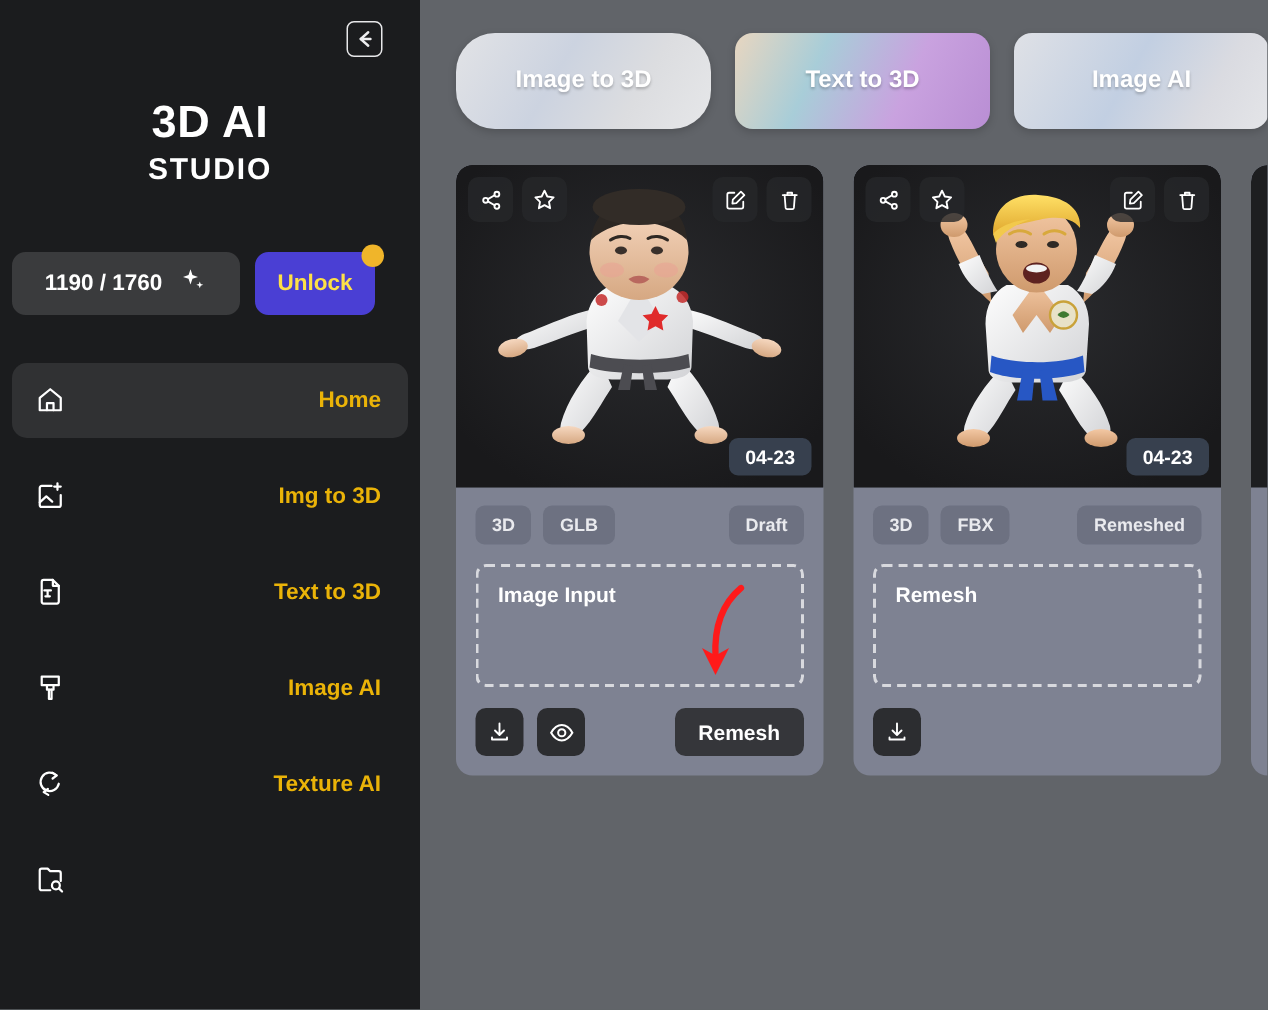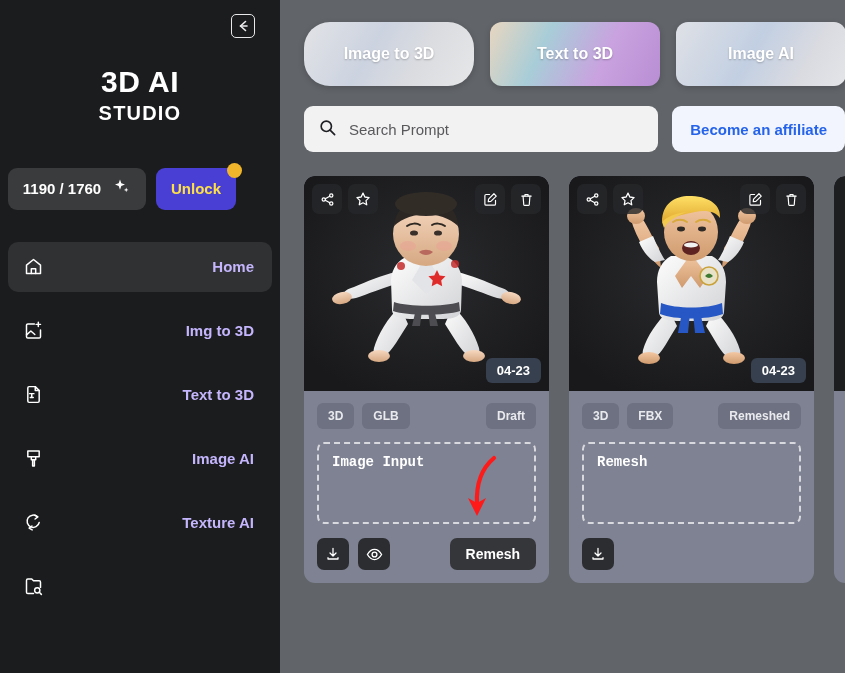--- a/index.html
+++ b/index.html
@@ -37,21 +37,21 @@
   .brand-sub {
     font-size: 20px; font-weight: bold; color: #ffffff;
     letter-spacing: 1.2px; line-height: 1.5;
   }
 
   .credit-row {
     display: flex; align-items: center; gap: 10px;
     margin: 40px 0 0 8px;
   }
   .credit-pill {
-    width: 138px; height: 42px; border-radius: 9px;
+    width: 152px; height: 42px; border-radius: 9px;
     background: #3a3b3d; color: #fff;
     display: flex; align-items: center; justify-content: center;
     gap: 12px; font-size: 15px; font-weight: bold;
     cursor: pointer;
   }
   .sparkle-icon { display: block; }
   .unlock-wrap { position: relative; }
   .unlock-btn {
     width: 80px; height: 42px; border-radius: 9px;
     background: #4a3fd4; color: #fde047; border: none;
@@ -70,21 +70,21 @@
     height: 50px; margin: 0 8px 14px 8px;
     border-radius: 10px;
     display: flex; align-items: center;
     padding: 0 18px 0 12px;
     cursor: pointer; color: #ffffff;
   }
   .nav-item.active { background: #303133; }
   .nav-ico { width: 26px; height: 26px; flex: 0 0 26px; display: flex; align-items: center; justify-content: center; }
   .nav-label {
     flex: 1; text-align: right;
-    font-size: 15px; font-weight: bold; color: #c4b5fd;
+    font-size: 15px; font-weight: bold; color: #eab308;
   }
 
   
   .main {
     flex: 1; height: 673px;
     background: #616469;
     position: relative; overflow: hidden;
   }
 
   .tabs {
@@ -172,21 +172,21 @@
     padding: 6px 11px; border-radius: 6px;
   }
   .badge.status { margin-left: auto; }
 
   .dropzone {
     margin-top: 13px; height: 82px;
     border: 2px dashed #d8d9de; border-radius: 7px;
     padding: 10px 13px; position: relative;
   }
   .dropzone-label {
-    font-size: 14px; font-weight: bold; color: #ffffff; font-family: Liberation Mono, monospace;
+    font-size: 14px; font-weight: bold; color: #ffffff;
   }
   .arrow-svg { position: absolute; right: 22px; top: 8px; overflow: visible; }
 
   .card-actions {
     display: flex; align-items: center; gap: 9px;
     margin-top: 14px;
   }
   .sq-btn {
     width: 32px; height: 32px; border-radius: 7px;
     background: #2c2d30;
@@ -320,32 +320,20 @@
         <span>Image to 3D</span>
       </div>
       <div class="tab tab-1">
         <span>Text to 3D</span>
       </div>
       <div class="tab tab-2">
         <span>Image AI</span>
       </div>
     </div>
 
-    <div class="searchrow">
-      <div class="search-box">
-        <span class="search-ico">
-          <svg width="19" height="19" viewBox="0 0 24 24" fill="none" stroke="#1f2023" stroke-width="2.1" stroke-linecap="round">
-            <circle cx="10.5" cy="10.5" r="6.5"></circle>
-            <path d="M15.3 15.3 L21 21"></path>
-          </svg>
-        </span>
-        <input class="search-input" type="text" placeholder="Search Prompt" style="">
-      </div>
-      <button class="affiliate-btn">Become an affiliate</button>
-    </div>
 
     <div class="cards">
 
       <div class="card">
         <div class="card-media">
 
           <svg class="fig" viewBox="0 0 245 215">
             <defs>
               <radialGradient id="gi1" cx="50%" cy="45%" r="62%">
                 <stop offset="0%" stop-color="#2a2b2e"></stop>

